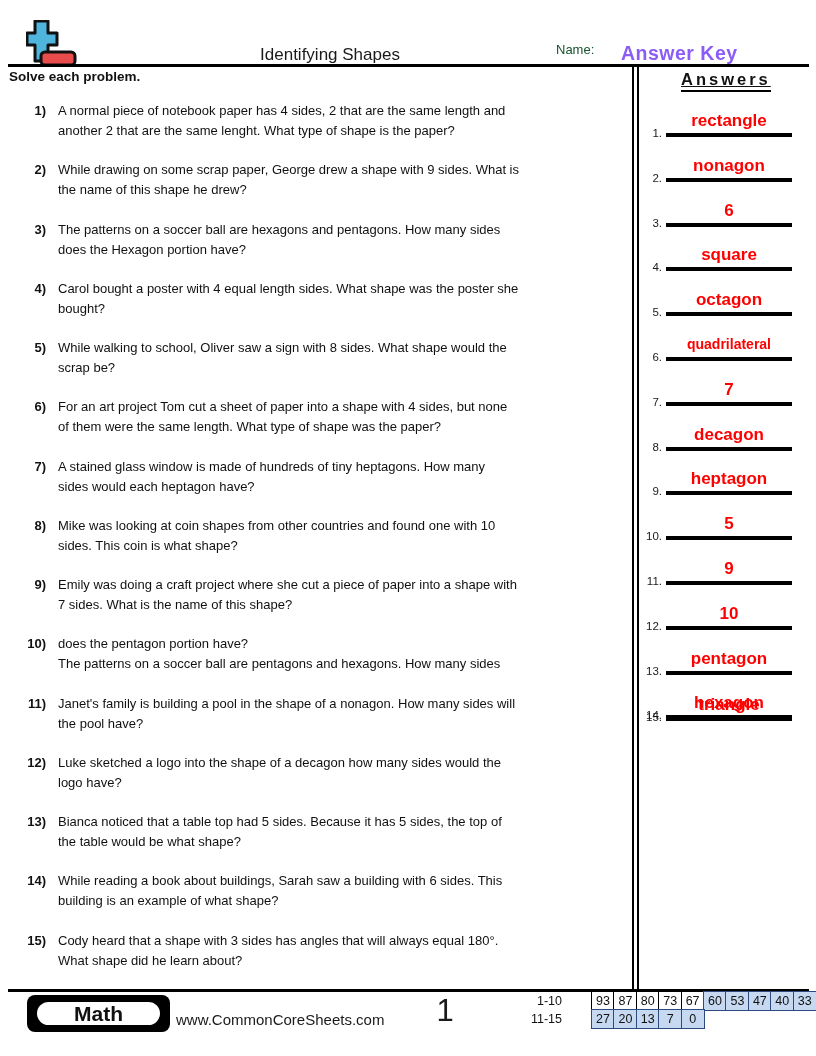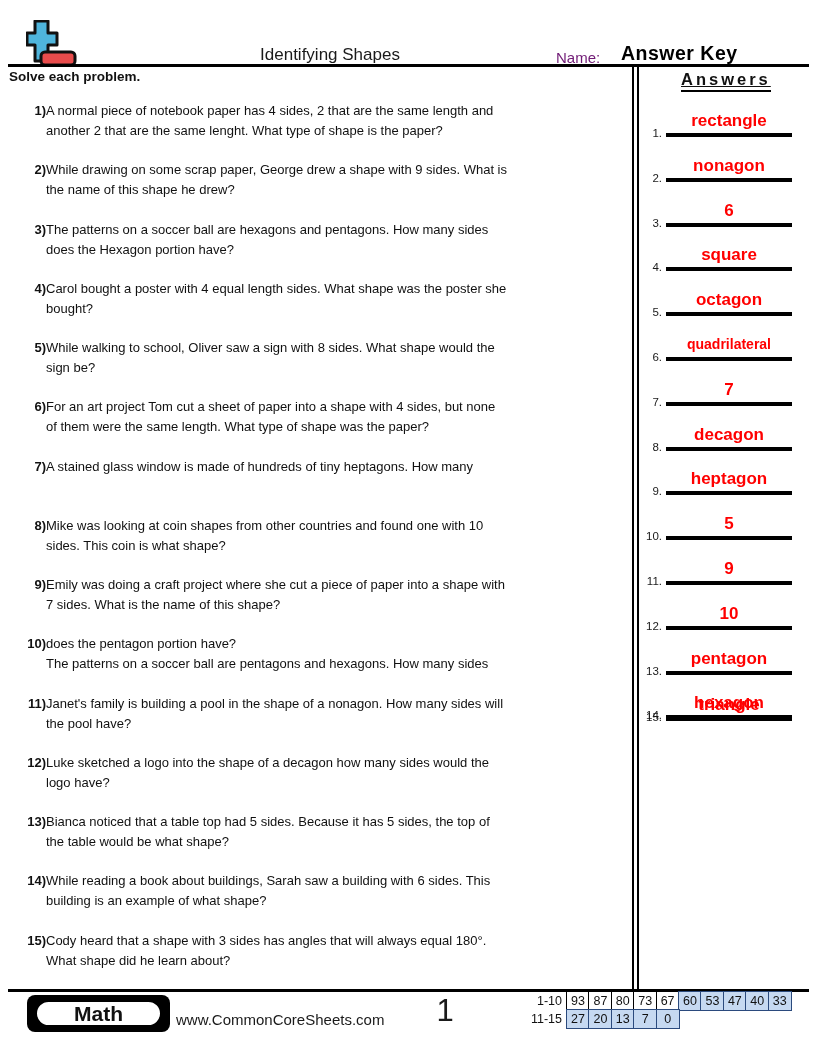--- a/index.html
+++ b/index.html
@@ -4,37 +4,37 @@
 <style>
   * { margin:0; padding:0; box-sizing:content-box; }
   html,body { background:#ffffff; }
   body { font-family:"Liberation Sans", sans-serif; color:#111; }
   .page { position:relative; width:816px; height:1056px; background:#fff; overflow:hidden; }
 
   
   .logo { position:absolute; left:26px; top:20px; }
   .page-title { position:absolute; left:167px; top:45px; width:326px; text-align:center;
                 font-size:17px; color:#1a1a1a; }
-  .name-label { position:absolute; left:556px; top:49px; font-size:15px; color:#701a75; }
+  .name-label { position:absolute; left:556px; top:42px; font-size:13px; color:#14532d; }
   .answer-key { position:absolute; left:621px; top:42px; font-size:19.5px; font-weight:bold;
-                color:#000000; letter-spacing:0.5px; }
+                color:#8b5cf6; letter-spacing:0.5px; }
   .header-rule { position:absolute; left:8px; top:64px; width:801px; height:3px; background:#000; }
 
   
   .instructions { position:absolute; left:9px; top:69px; font-size:13.5px; font-weight:bold; }
   .col-divider { position:absolute; left:632px; top:67px; height:922px; width:3px;
                  border-left:2px solid #000; border-right:2px solid #000; background:#fff; }
   .answers-title { position:absolute; left:681px; top:70px; font-size:16.5px; font-weight:bold;
                    letter-spacing:3px; border-bottom:2px solid #000; padding-bottom:1px;text-decoration:underline; }
 
   
   .question { position:absolute; left:0; display:flex; }
   .qnum { width:46px; min-width:46px; text-align:right; font-weight:bold;
           font-size:13px; line-height:19.7px; }
-  .qtext { font-size:13px; line-height:19.7px; }
+  .qtext { margin-left:12px; font-size:13px; line-height:19.7px; }
   .qline { white-space:nowrap; }
 
   
   .answer-row { position:absolute; left:636px; width:158px; height:26px; }
   .anum { position:absolute; left:0; bottom:-2px; width:26px; text-align:right;
           font-size:11.5px; color:#1a1a1a; }
   .aline { position:absolute; left:30px; right:2px; bottom:0; height:28px;
            border-bottom:4px solid #000000; display:flex; align-items:flex-end; justify-content:center; }
   .aval { color:#ff0000; font-weight:bold; font-size:17px; line-height:1; padding-bottom:4px; }
   .aval.sm { font-size:14px; padding-bottom:6px; }
@@ -44,21 +44,21 @@
   .subject-badge-outer { position:absolute; left:27px; top:995px; width:143px; height:37px;
                          background:#000; border-radius:8px; }
   .subject-badge { position:absolute; left:7px; right:7px; top:4px; bottom:4px; background:#fff;
                    border:3px solid #000; border-radius:15px; display:flex; align-items:center;
                    justify-content:center; font-size:21px; font-weight:bold; }
   .website { position:absolute; left:176px; top:1011px; font-size:15px; color:#1a1a1a; }
   .page-number { position:absolute; left:425px; top:993px; width:40px; text-align:center;
                  font-size:31px; color:#1a1a1a; }
 
   .score-table { position:absolute; left:524px; top:991px; }
-  .score-row { display:flex; align-items:center; }
+  .score-row { display:flex; align-items:center;gap:25px; }
   .score-row.r2 { margin-top:-1.6px; }
   .score-label { width:38px; text-align:right; padding-right:4px; font-size:12.5px; }
   .cells { display:flex; }
   .cell { width:24px; height:20px; border:1.6px solid #000; margin-left:-1.6px;
           box-sizing:border-box; display:flex; align-items:center; justify-content:center;
           font-size:12.5px; background:#fff; }
   .cell:first-child { margin-left:0; }
   .cell.hl { background:#c6d9f1; border-color:#2b4a7d; }
 </style>
 </head>
@@ -106,34 +106,35 @@
     <div class="qnum">4)</div>
     <div class="qtext">
       <div class="qline">Carol bought a poster with 4 equal length sides. What shape was the poster she</div>
         <div class="qline">bought?</div>
     </div>
   </div>
   <div class="question" style="top:338px">
     <div class="qnum">5)</div>
     <div class="qtext">
       <div class="qline">While walking to school, Oliver saw a sign with 8 sides. What shape would the</div>
-        <div class="qline">sign be?</div>
+        <div class="qline">scrap be?</div>
     </div>
   </div>
   <div class="question" style="top:397px">
     <div class="qnum">6)</div>
     <div class="qtext">
       <div class="qline">For an art project Tom cut a sheet of paper into a shape with 4 sides, but none</div>
         <div class="qline">of them were the same length. What type of shape was the paper?</div>
     </div>
   </div>
   <div class="question" style="top:457px">
     <div class="qnum">7)</div>
     <div class="qtext">
       <div class="qline">A stained glass window is made of hundreds of tiny heptagons. How many</div>
+        <div class="qline">sides would each heptagon have?</div>
     </div>
   </div>
   <div class="question" style="top:516px">
     <div class="qnum">8)</div>
     <div class="qtext">
       <div class="qline">Mike was looking at coin shapes from other countries and found one with 10</div>
         <div class="qline">sides. This coin is what shape?</div>
     </div>
   </div>
   <div class="question" style="top:575px">

